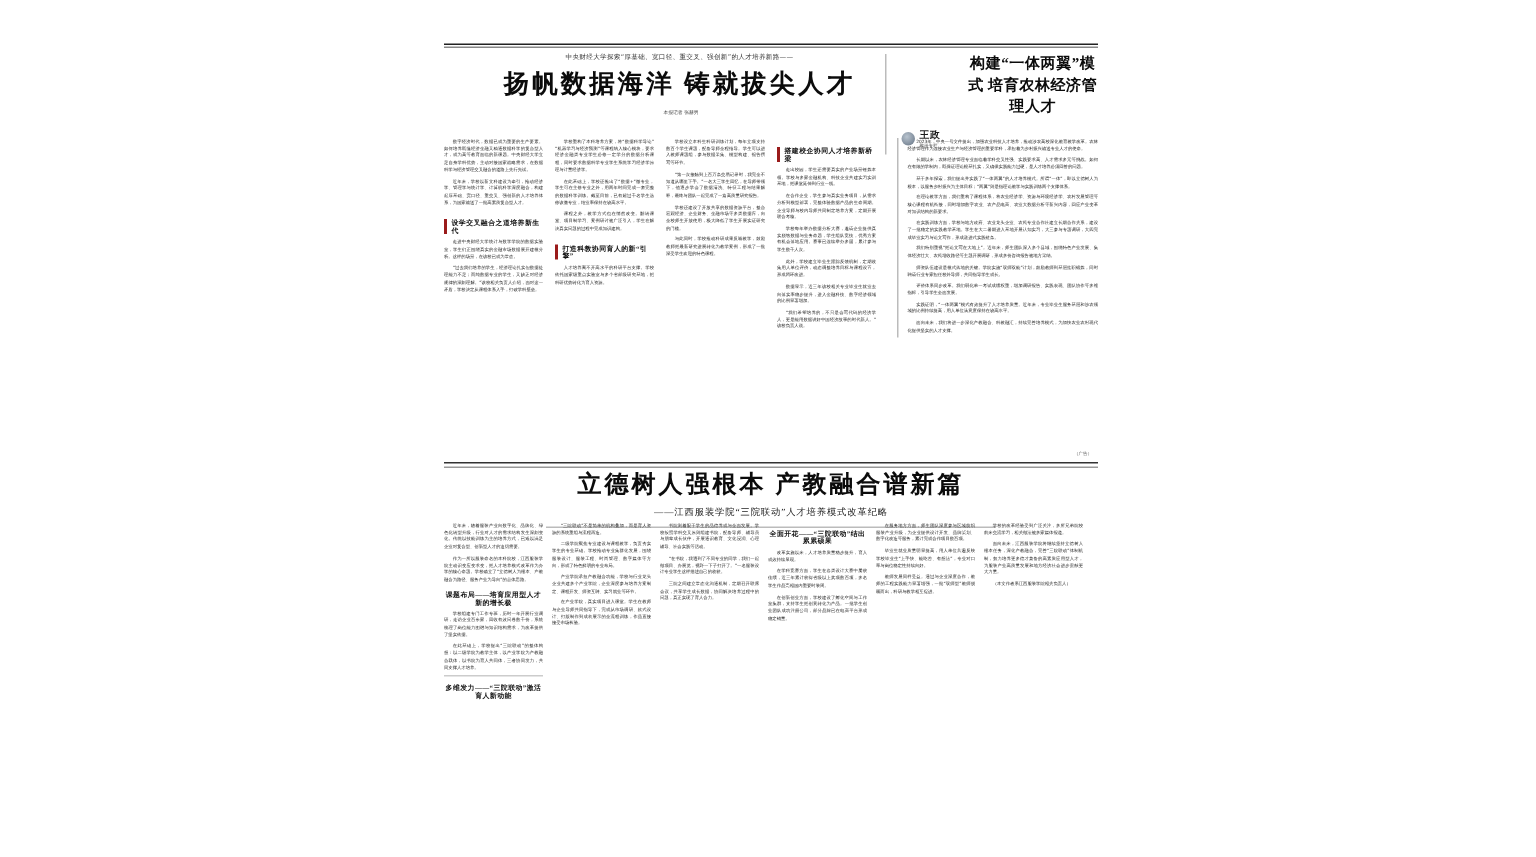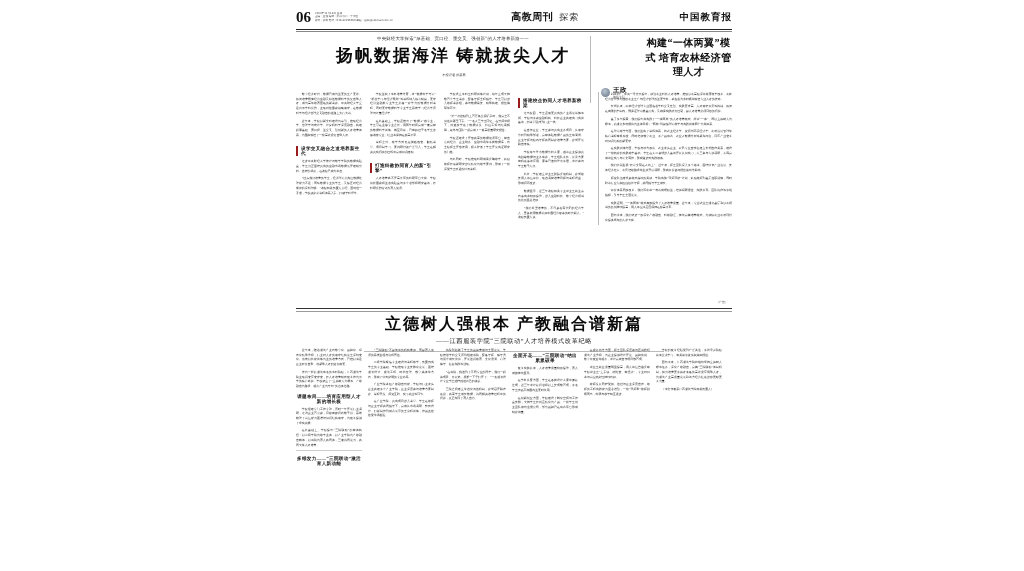--- a/index.html
+++ b/index.html
@@ -280,35 +280,20 @@
     height: 0.5px;
     background: #ccc;
     margin: 3px 0;
   }
 </style>
 </head>
 <body>
 
 <div class="page">
 
-  <div class="masthead">
-    <div class="folio">
-      <div class="folio-num">06</div>
-      <div class="folio-meta">
-        <div>2024年11月18日 星期一</div>
-        <div>主编：王强 编辑：梁丹 设计：丁京红</div>
-        <div>校对：赵阳 电话：010-82296569 邮箱：gjzk@edumail.com.cn</div>
-      </div>
-    </div>
-    <div class="masthead-center">
-      <span class="mh-title">高教周刊</span>
-      <span class="mh-sub">探索</span>
-    </div>
-    <div class="mh-right">中国教育报</div>
-  </div>
   <div class="mh-rule"></div>
   <div class="mh-rule2"></div>
 
   <div class="top-area">
 
     <div class="lead-head">
       <div class="kicker">中央财经大学探索“厚基础、宽口径、重交叉、强创新”的人才培养新路——</div>
       <div class="headline-main">扬帆数据海洋  铸就拔尖人才</div>
       <div class="byline">本报记者  张赫男</div>
     </div>

